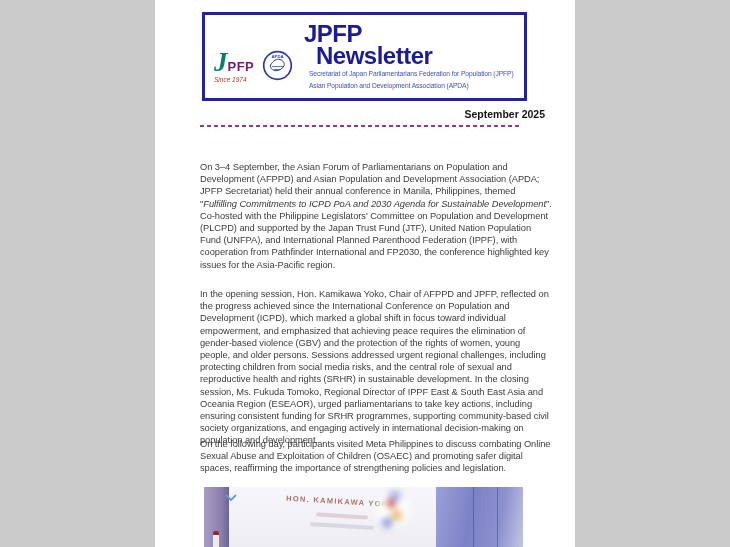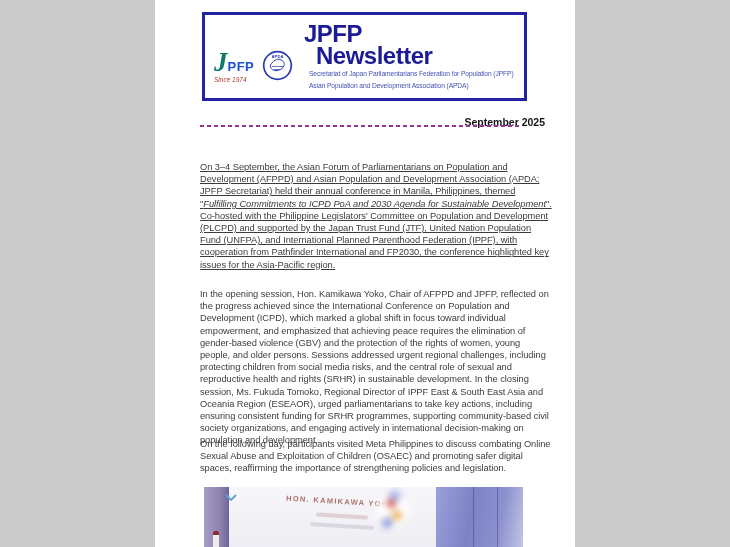--- a/index.html
+++ b/index.html
@@ -19,21 +19,21 @@
     position:absolute; left:47px; top:12px; width:325px; height:89px;
     border:3px solid #2323a0; background:#ffffff;
   }
   .logo-block { position:absolute; left:9px; top:35px; width:52px; }
   .logo-j {
     font-family:"Liberation Serif", serif;
     font-style:italic; font-weight:bold;
     font-size:27px; line-height:24px; color:#0b7c6d;
   }
   .logo-pfp {
-    font-weight:bold; font-size:13px; color:#1d4ed8; letter-spacing:0.5px;
+    font-weight:bold; font-size:13px; color:#701a75; letter-spacing:0.5px;
   }
   .logo-since {
     font-size:6.5px; font-style:italic; color:#b0392e; margin-top:1px;
   }
   .apda-emblem { position:absolute; left:57px; top:35px; }
   .title1 {
     position:absolute; left:99px; top:5px;
     font-size:24px; font-weight:bold; color:#1b1b96; letter-spacing:-0.5px;
   }
   .title2 {
@@ -41,39 +41,39 @@
     font-size:24px; font-weight:bold; color:#1b1b96; letter-spacing:-0.5px;text-align:center;
   }
   .subtitle1, .subtitle2 {
     position:absolute; left:104px;
     font-size:6.7px; letter-spacing:-0.1px; color:#4050b5; white-space:nowrap;
   }
   .subtitle1 { top:55px; }
   .subtitle2 { top:67px; }
   
   .issue-date {
-    position:absolute; right:30px; top:116px;
+    position:absolute; right:30px; top:108px;
     font-size:10.5px; font-weight:bold; color:#141414;text-align:center;
   }
   .dashed-separator {
     position:absolute; left:45px; top:125px; width:322px; height:2px;
     background:repeating-linear-gradient(90deg,#993399 0 4px, transparent 4px 7px);
   }
   .headline {
     position:absolute; left:45px; top:135px;
     font-size:11.5px; font-weight:bold; color:#993399; letter-spacing:-0.2px;
     white-space:nowrap;
   }
   
   .body-par {
     position:absolute; left:45px; width:352px;
     font-size:9.3px; line-height:12.2px; color:#3c3c3c; letter-spacing:-0.05px;
     text-align:left;
   }
-  .p1 { top:161px;text-decoration:underline; }
+  .p1 { top:161px; }
   .p2 { top:288px; }
   .p3 { top:438px; }
   .italic { font-style:italic; }
   
   .photo {
     position:absolute; left:49px; top:487px; width:319px; height:60px;
     overflow:hidden; background:linear-gradient(180deg,#f7f6fa 0%,#eeedf3 100%);
   }
   .photo-pillar {
     position:absolute; left:0; top:0; width:25px; height:60px;

